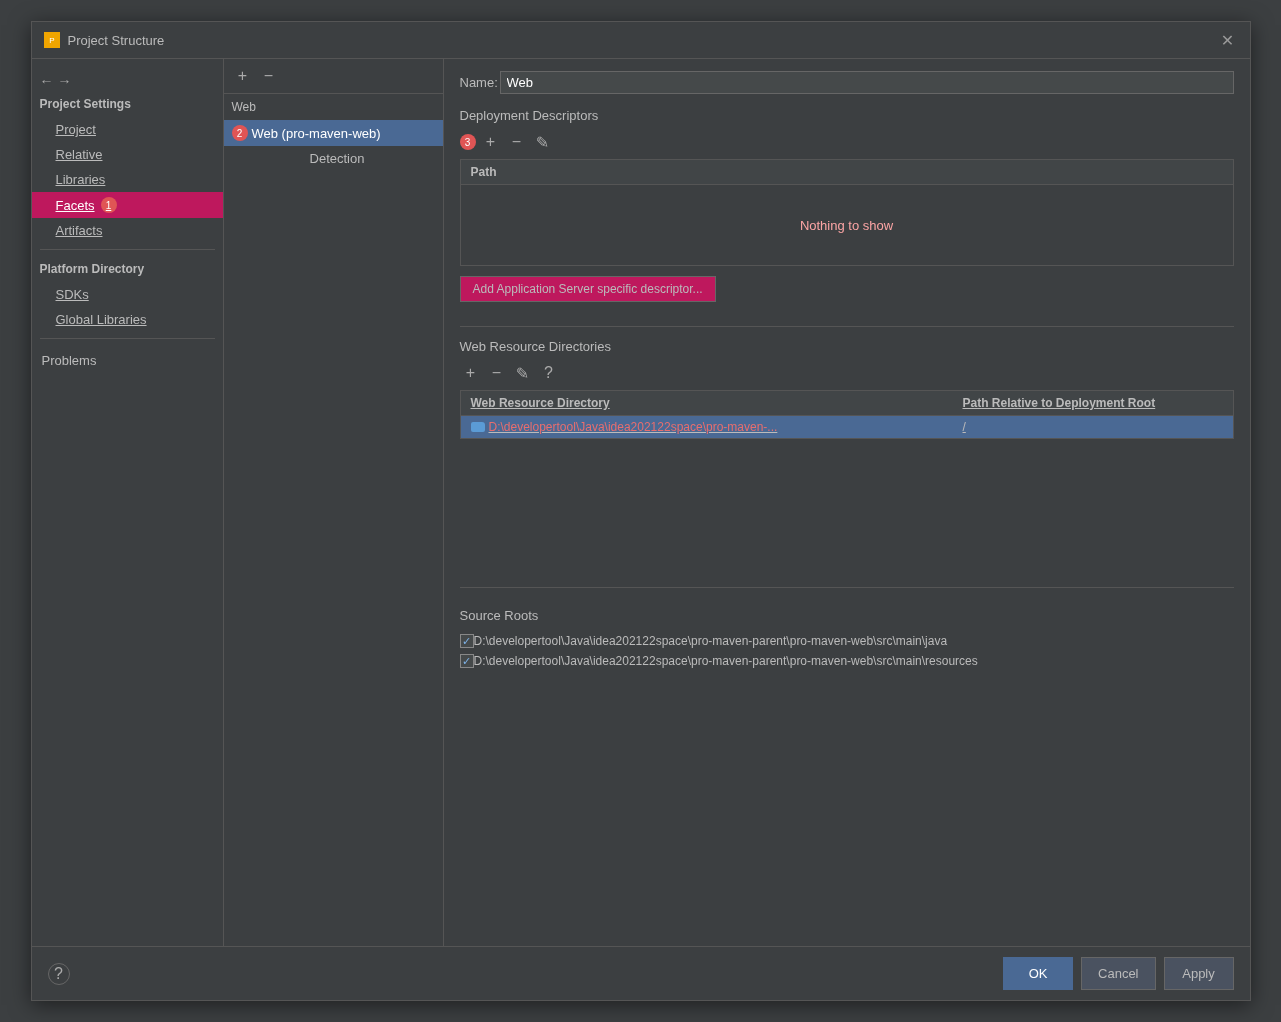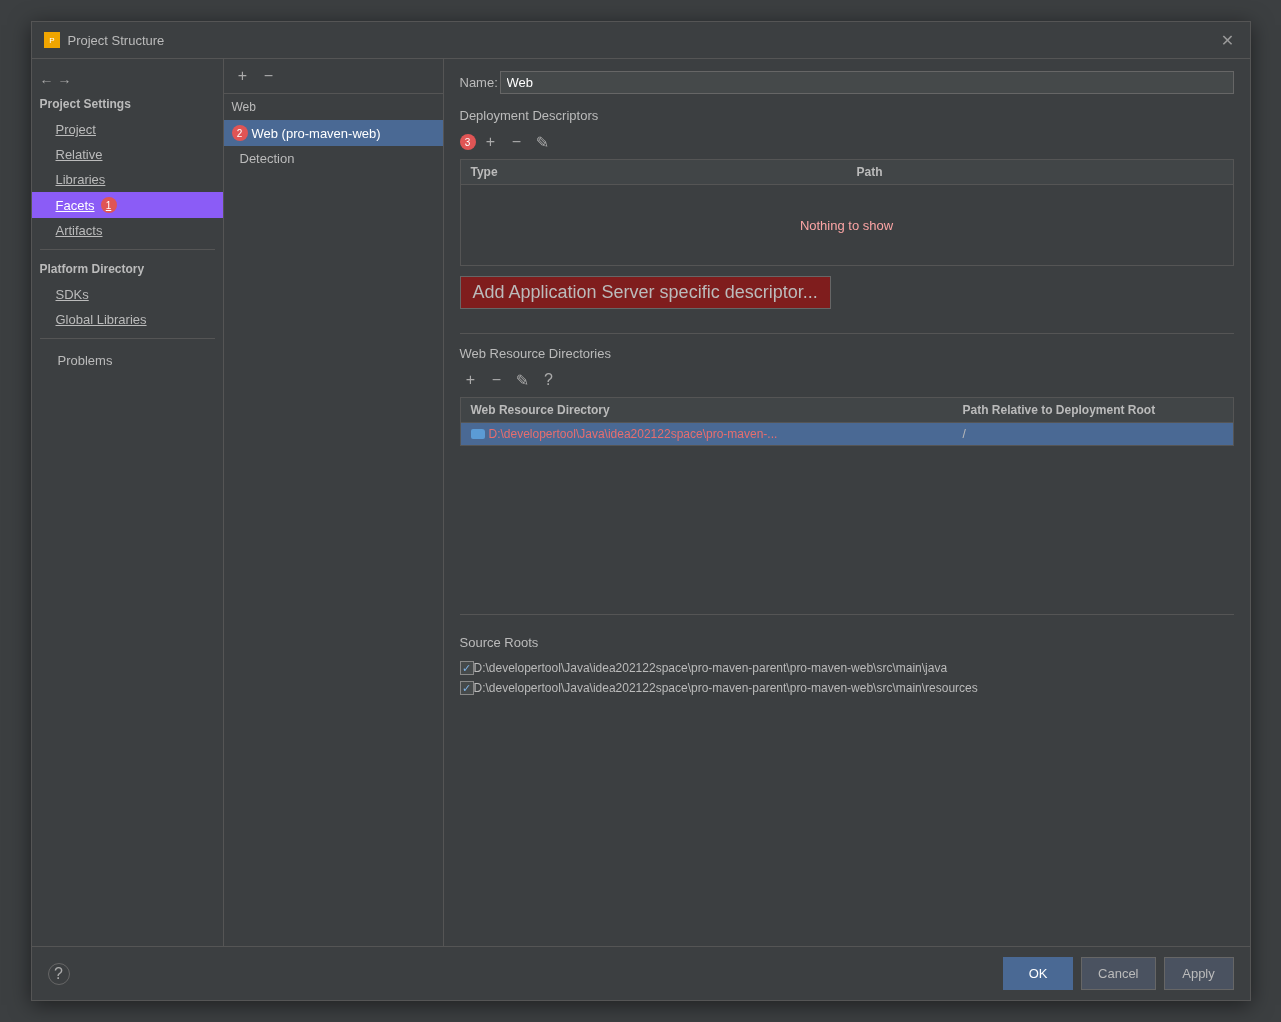--- a/index.html
+++ b/index.html
@@ -93,21 +93,21 @@
 
     .nav-item {
       padding: 5px 8px 5px 24px;
       cursor: pointer;
       color: #bbb;
       font-size: 13px;
       text-decoration: underline;
     }
 
     .nav-item.selected {
-      background: #8b5cf6;
+      background: #be185d;
       color: #fff;
     }
 
     .nav-item.with-badge {
       display: flex;
       align-items: center;
       gap: 6px;
     }
 
     .badge {
@@ -122,21 +122,21 @@
       justify-content: center;
     }
 
     .divider {
       height: 1px;
       background: #555;
       margin: 6px 8px;
     }
 
     .problems-item {
-      padding: 8px 26px;
+      padding: 8px 10px;
       cursor: pointer;
       color: #bbb;
       font-size: 13px;
     }
 
     
     .right-panel {
       flex: 1;
       display: flex;
       flex-direction: column;
@@ -202,20 +202,21 @@
       font-size: 10px;
       display: flex;
       align-items: center;
       justify-content: center;
     }
 
     .facet-detection {
       padding: 5px 8px 5px 16px;
       color: #bbb;
       font-size: 13px;
+      text-align: center;
     }
 
     
     .name-row {
       display: flex;
       align-items: center;
       margin-bottom: 14px;
     }
 
     .name-label {
@@ -301,39 +302,40 @@
       justify-content: center;
     }
 
     .nothing-text {
       color: #fca5a5;
       font-size: 13px;
       text-align: right;
     }
 
     .add-server-btn {
-      background: #7f1d1d;
+      background: #be185d;
       border: 1px solid #666;
       color: #bbb;
       padding: 5px 12px;
       cursor: pointer;
-      font-size: 18px;
+      font-size: 12px;
       margin-bottom: 16px;
     }
 
     .section-divider {
       height: 1px;
       background: #555;
       margin: 8px 0 12px;
     }
 
     
     .wrd-table {
       border: 1px solid #555;
-      margin-bottom: 20px;
+      margin-bottom: 0;
+      text-decoration: underline;
     }
 
     .wrd-header {
       display: flex;
       background: #414547;
       border-bottom: 1px solid #555;
     }
 
     .wrd-col1 { flex: 1; padding: 5px 10px; color: #bbb; font-size: 12px; font-weight: 600; }
     .wrd-col2 { width: 280px; padding: 5px 10px; color: #bbb; font-size: 12px; font-weight: 600; }
@@ -527,21 +529,20 @@
       <div>
         <div class="section-title">Deployment Descriptors</div>
         <div class="section-toolbar">
           <span class="step-badge2">3</span>
           <button class="sec-btn">+</button>
           <button class="sec-btn">−</button>
           <button class="sec-btn">✎</button>
         </div>
         <div class="table-container">
           <div class="table-header">
-            <div class="table-header-cell type">Type</div>
             <div class="table-header-cell path">Path</div>
           </div>
           <div class="table-body">
             <span class="nothing-text">Nothing to show</span>
           </div>
         </div>
         <button class="add-server-btn">Add Application Server specific descriptor...</button>
       </div>
 
       <div class="section-divider"></div>

